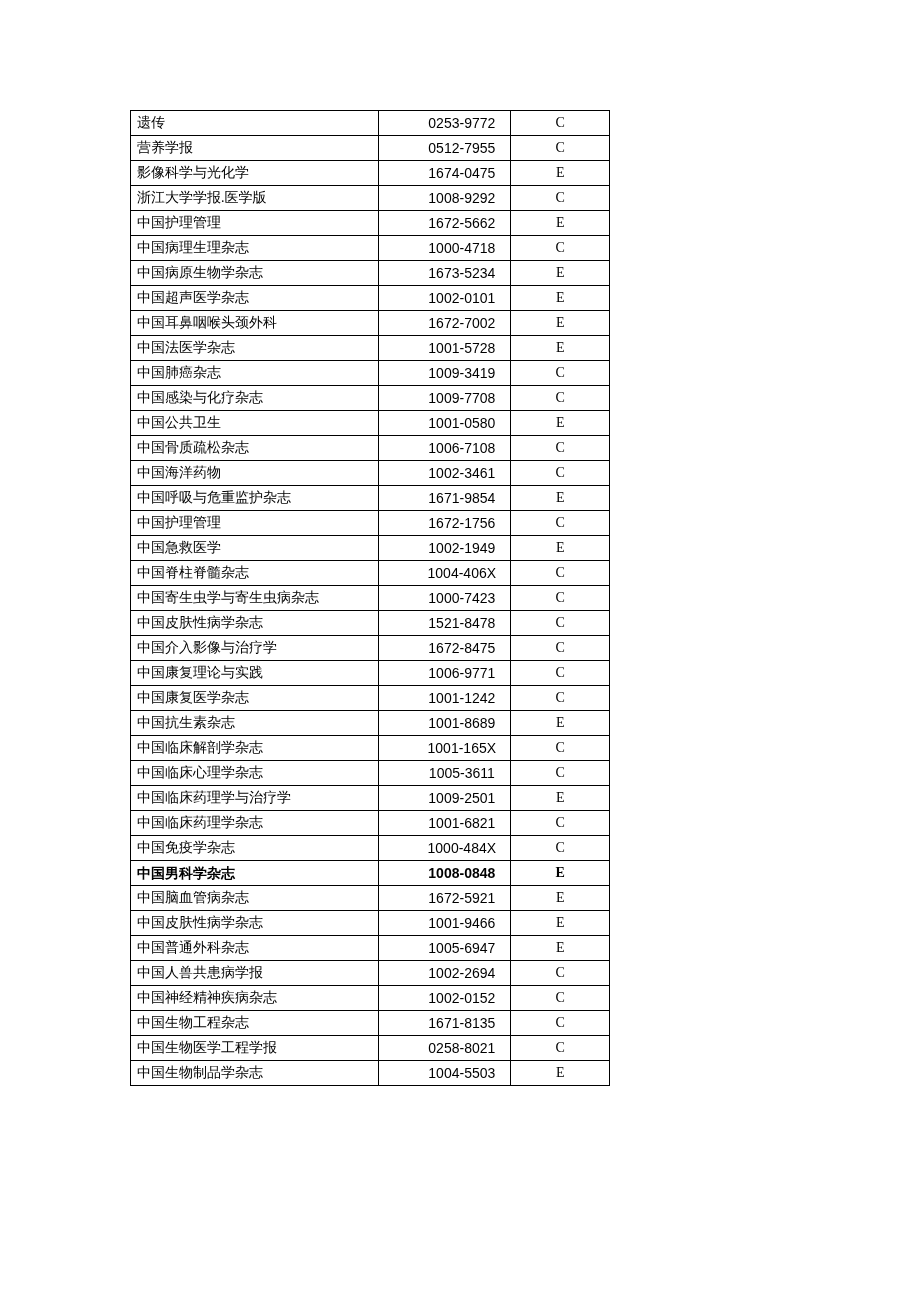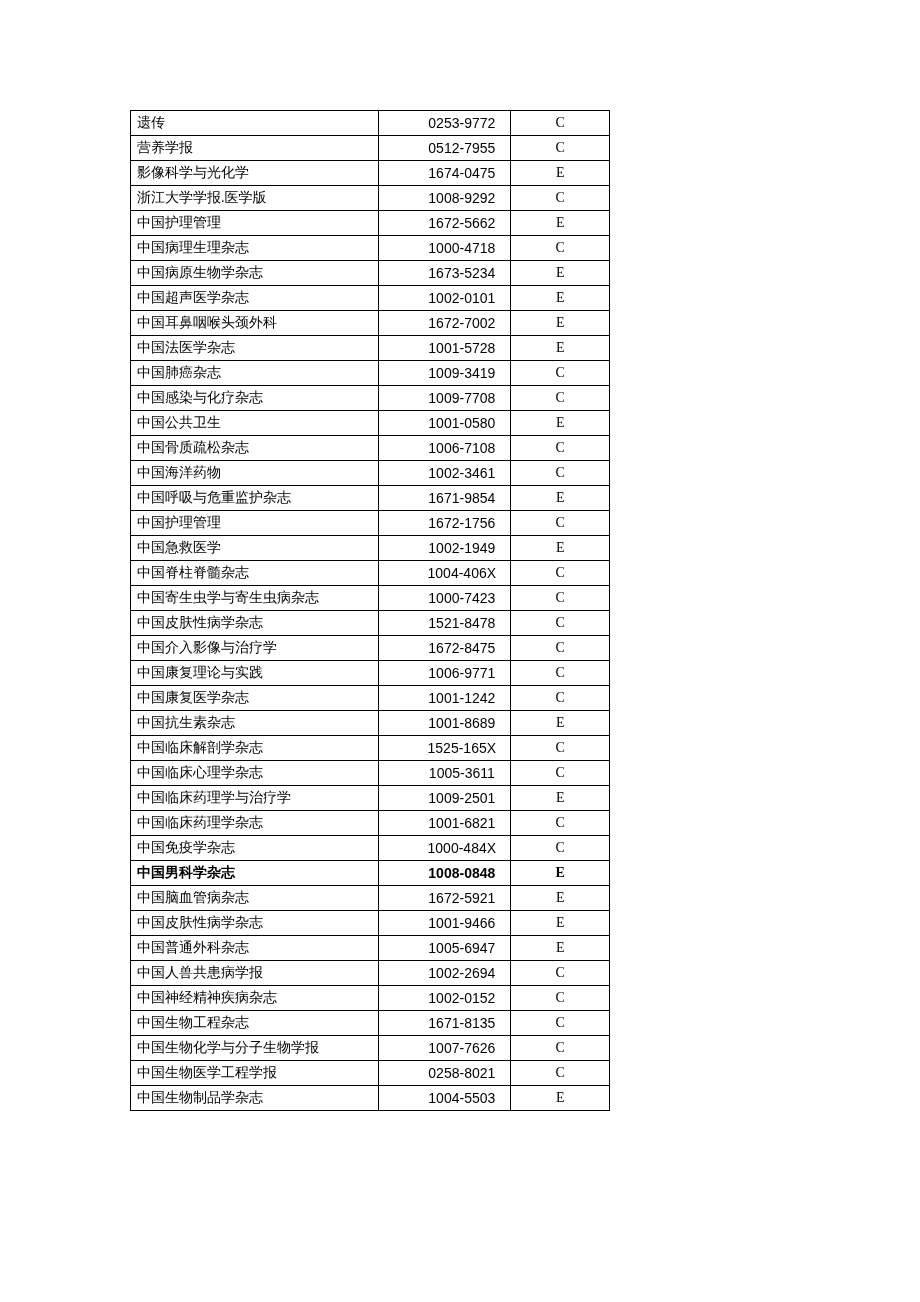--- a/index.html
+++ b/index.html
@@ -41,21 +41,21 @@
   }
   td.col-grade {
     width: 21%;
     text-align: center;
     font-family: "Times New Roman", serif;
   }
   tr.bold td {
     font-weight: bold;
   }
   tr.bold td.col-name {
-    font-family: Liberation Mono, monospace;
+    font-family: Liberation Sans, sans-serif;
   }
 </style>
 </head>
 <body>
 
 <div class="page">
   <table>
     <tbody>
         <tr>
           <td class="col-name">遗传</td>
@@ -177,21 +177,21 @@
           <td class="col-issn">1001-1242</td>
           <td class="col-grade">C</td>
         </tr>
         <tr>
           <td class="col-name">中国抗生素杂志</td>
           <td class="col-issn">1001-8689</td>
           <td class="col-grade">E</td>
         </tr>
         <tr>
           <td class="col-name">中国临床解剖学杂志</td>
-          <td class="col-issn">1525-165X</td>
+          <td class="col-issn">1001-165X</td>
           <td class="col-grade">C</td>
         </tr>
         <tr>
           <td class="col-name">中国临床心理学杂志</td>
           <td class="col-issn">1005-3611</td>
           <td class="col-grade">C</td>
         </tr>
         <tr>
           <td class="col-name">中国临床药理学与治疗学</td>
           <td class="col-issn">1009-2501</td>
@@ -233,25 +233,20 @@
           <td class="col-grade">C</td>
         </tr>
         <tr>
           <td class="col-name">中国神经精神疾病杂志</td>
           <td class="col-issn">1002-0152</td>
           <td class="col-grade">C</td>
         </tr>
         <tr>
           <td class="col-name">中国生物工程杂志</td>
           <td class="col-issn">1671-8135</td>
-          <td class="col-grade">C</td>
-        </tr>
-        <tr>
-          <td class="col-name">中国生物化学与分子生物学报</td>
-          <td class="col-issn">1007-7626</td>
           <td class="col-grade">C</td>
         </tr>
         <tr>
           <td class="col-name">中国生物医学工程学报</td>
           <td class="col-issn">0258-8021</td>
           <td class="col-grade">C</td>
         </tr>
         <tr>
           <td class="col-name">中国生物制品学杂志</td>
           <td class="col-issn">1004-5503</td>

